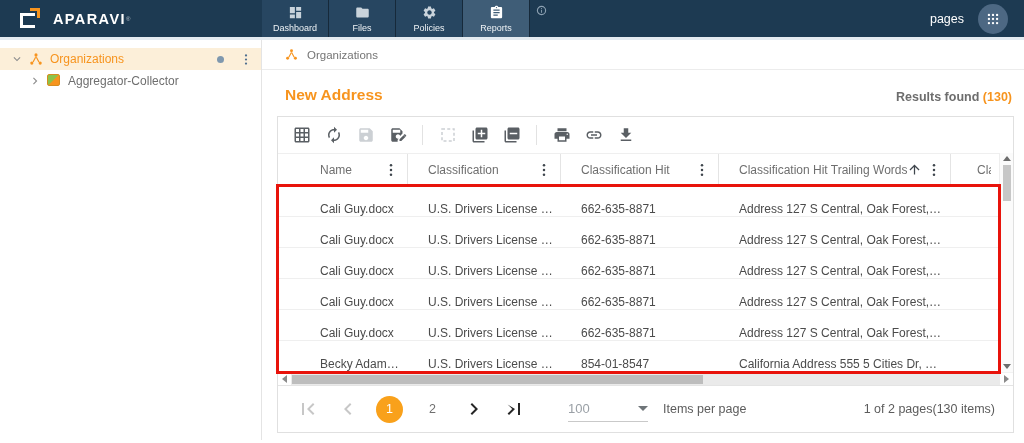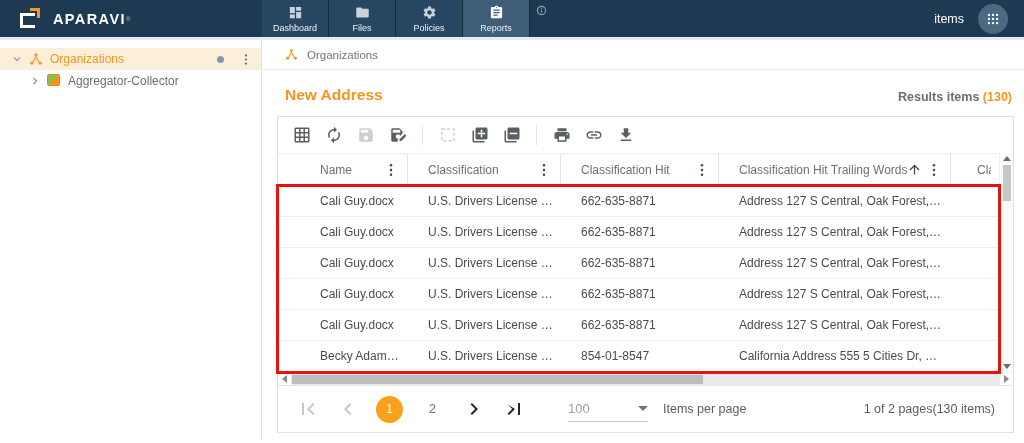--- a/index.html
+++ b/index.html
@@ -64,21 +64,21 @@
   .grid { position:relative; display:flex; flex-direction:column; }
   .grid-top { display:flex; }
   .grid-cols { flex:1; min-width:0; }
   .thead { display:flex; height:33px; border-top:1px solid #efefef; border-bottom:1px solid #e4e4e4; }
   .th { display:flex; align-items:center; border-right:1px solid #e4e4e4; color:#6f6f6f;
     font-size:12px; font-weight:400; padding-right:8px; cursor:pointer; overflow:hidden; }
   .th:last-child { border-right:none; }
   .th-label { flex:1; white-space:nowrap; overflow:hidden; }
   .th-kebab { width:16px; height:16px; color:#3f464d; flex:0 0 auto; cursor:pointer; }
   .th-sort { width:15px; height:15px; color:#3f464d; flex:0 0 auto; margin-right:4px; }
-  .trow { display:flex; height:31px; align-items:center; border-bottom:1px solid #efefef;
+  .trow { display:flex; height:31px; align-items:flex-end; border-bottom:1px solid #efefef;
     font-size:12px; color:#4b4b4b; cursor:pointer; }
   .td { overflow:hidden; white-space:nowrap; text-overflow:ellipsis; }
 
   .vscroll { width:14px; flex:0 0 14px; border-left:1px solid #eee; background:#fbfbfb;
     display:flex; flex-direction:column; align-items:center; padding:3px 0; cursor:pointer; }
   .vs-up { width:0; height:0; border-left:4px solid transparent; border-right:4px solid transparent;
     border-bottom:5px solid #6d6d6d; }
   .vs-thumb { width:8px; height:36px; background:#c7c7c7; margin-top:4px; }
   .vs-down { width:0; height:0; border-left:4px solid transparent; border-right:4px solid transparent;
     border-top:5px solid #6d6d6d; margin-top:auto; }
@@ -161,21 +161,21 @@
       </div>
     </nav>
   <button class="navbar-info">
       <svg viewBox="0 0 24 24" fill="currentColor">
         <circle cx="12" cy="12" r="9" fill="none" stroke="currentColor" stroke-width="2.4"></circle>
         <rect x="11" y="10.5" width="2" height="6.5"></rect>
         <rect x="11" y="6.8" width="2" height="2"></rect>
       </svg>
     </button>
   <div class="nav-right">
-    <span class="username">items</span>
+    <span class="username">pages</span>
     <button class="apps-btn">
       <span style="width:14px;height:14px;">
           <svg viewBox="0 0 24 24" fill="currentColor">
             <circle cx="5" cy="5" r="2"></circle>
             <circle cx="12" cy="5" r="2"></circle>
             <circle cx="19" cy="5" r="2"></circle>
             <circle cx="5" cy="12" r="2"></circle>
             <circle cx="12" cy="12" r="2"></circle>
             <circle cx="19" cy="12" r="2"></circle>
             <circle cx="5" cy="19" r="2"></circle>
@@ -235,21 +235,21 @@
             <circle cx="19.2" cy="19" r="2.7"></circle>
             <path d="M11.1 7.2l-5 9.4 1.8 1 5-9.4zM12.9 7.2l5 9.4-1.8 1-5-9.4z"></path>
           </svg>
         </span>
       <span class="bc-label">Organizations</span>
     </div>
 
     <div class="title-row">
       <h1 class="page-title">New Address</h1>
       <div class="results">
-        <span>Results items</span>
+        <span>Results found</span>
         <span class="count">(130)</span>
       </div>
     </div>
 
     <div class="card">
       <div class="toolbar" id="toolbar">
           <button class="tb-btn">
             <span style="width: 18px; height: 18px;">
               <svg viewBox="0 0 24 24" fill="currentColor">
                 <path d="M20 2H4c-1.1 0-2 .9-2 2v16c0 1.1.9 2 2 2h16c1.1 0 2-.9 2-2V4c0-1.1-.9-2-2-2zM8 20H4v-4h4v4zm0-6H4v-4h4v4zm0-6H4V4h4v4zm6 12h-4v-4h4v4zm0-6h-4v-4h4v4zm0-6h-4V4h4v4zm6 12h-4v-4h4v4zm0-6h-4v-4h4v4zm0-6h-4V4h4v4z"></path>

